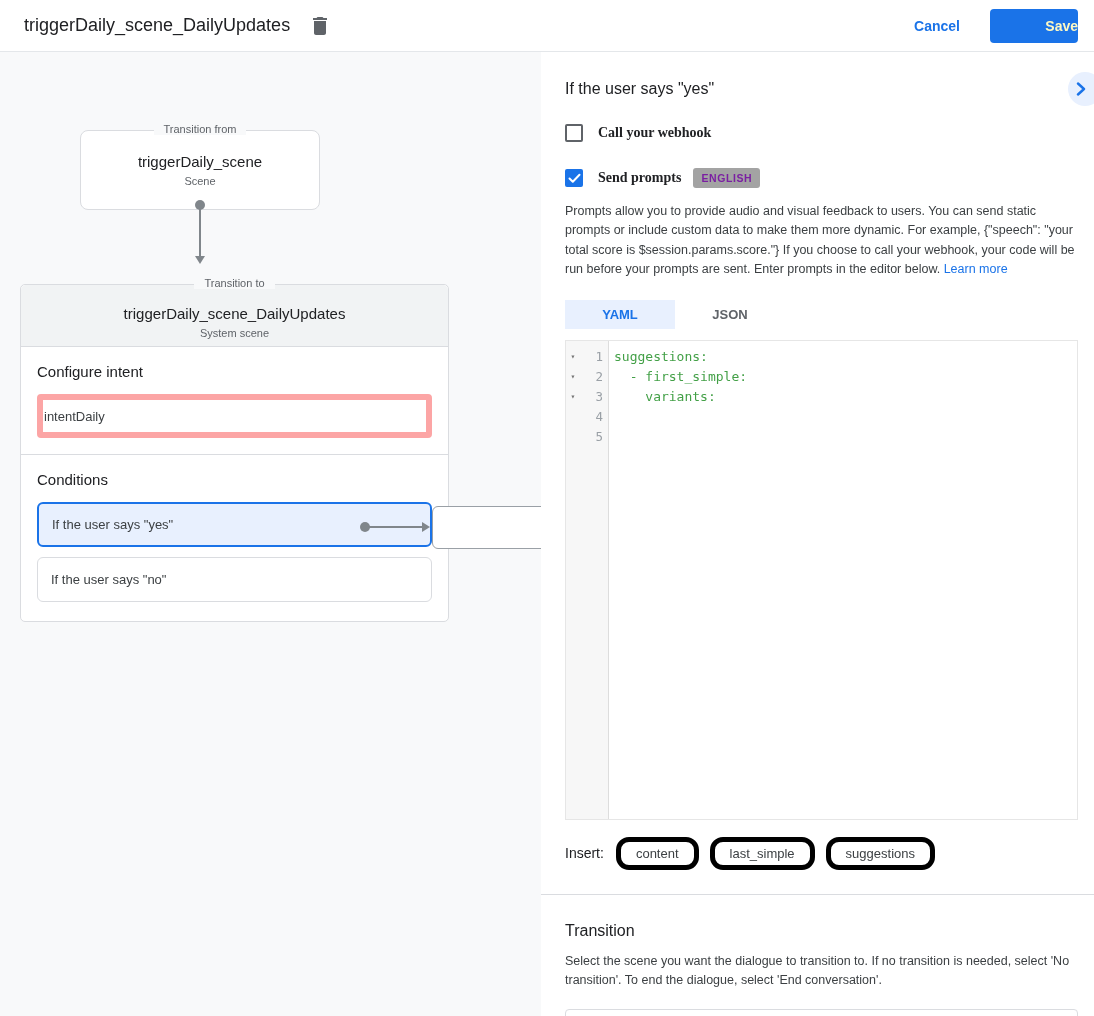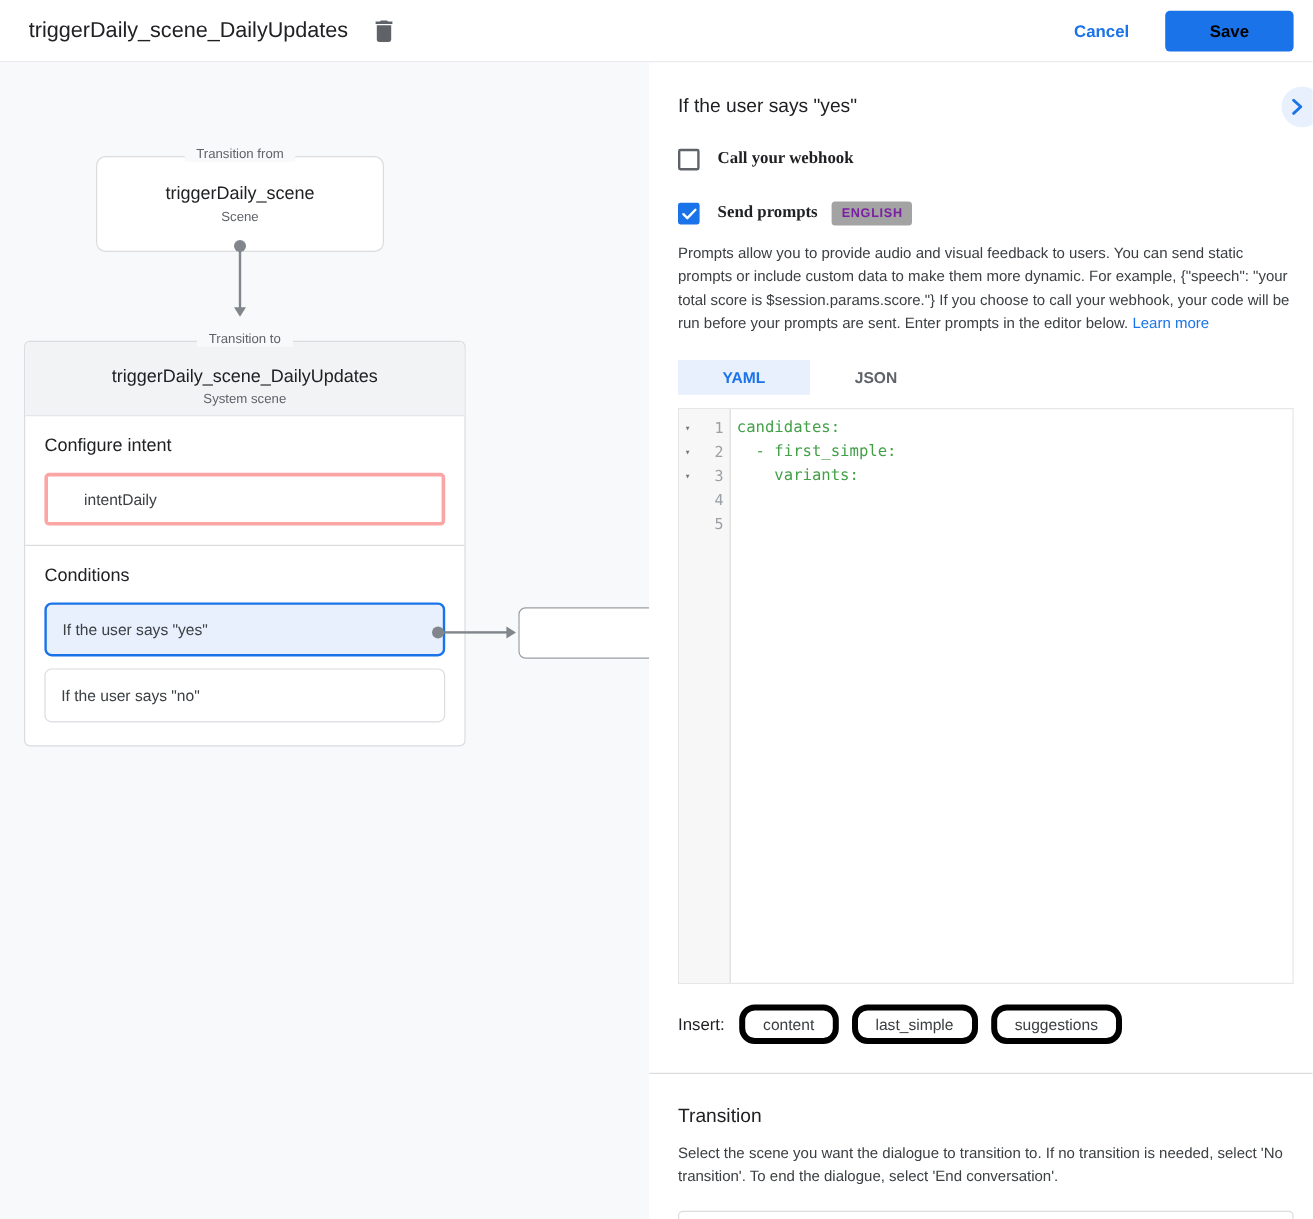--- a/index.html
+++ b/index.html
@@ -8,49 +8,49 @@
 
   
   .topbar { height:52px; background:#fff; border-bottom:1px solid #e4e7ea;
     display:flex; align-items:center; padding:0 16px 0 24px; }
   .topbar-title { font-size:18px; color:#202124; }
   .trash-btn { margin-left:18px; width:24px; height:24px; border:none; background:none;
     cursor:pointer; display:flex; align-items:center; justify-content:center; }
   .topbar-spacer { flex:1; }
   .cancel-btn { border:none; background:none; color:#1a73e8; font-size:14px; font-weight:bold;
     padding:8px 16px; cursor:pointer; }
-  .save-btn { margin-left:14px; background:#1a73e8; color:#000000; border:none; border-radius:4px;
-    font-size:14px; font-weight:bold; width:107px; height:34px; cursor:pointer; }
+  .save-btn { margin-left:14px; background:#1a73e8; color:#fef9c3; border:none; border-radius:4px;
+    font-size:14px; font-weight:bold; width:88px; height:34px; cursor:pointer;text-align:right; }
 
   
   .main { display:flex; height:964px; }
   .canvas { position:relative; width:541px; height:964px; background:#f8f9fa; overflow:hidden; flex:none; }
   .panel { position:relative; width:553px; height:964px; background:#fff; overflow:hidden;
     padding:0 16px 0 24px; }
 
   
   .node-label { position:absolute; top:-8px; left:0; right:0; text-align:center; font-size:11px;
     color:#5f6368; pointer-events:none; }
   .node-label span { background:#f8f9fa; padding:0 10px; }
   .from-box { position:absolute; left:80px; top:78px; width:240px; height:80px; background:#fff;
     border:1px solid #dadce0; border-radius:8px; text-align:center; padding-top:22px; }
   .from-box .node-title { font-size:15px; color:#202124; }
   .from-box .node-sub { font-size:11px; color:#5f6368; margin-top:5px; }
 
-  .scene-card { position:absolute; left:20px; top:232px; width:368px; height:338px; background:#fff;
+  .scene-card { position:absolute; left:20px; top:232px; width:429px; height:338px; background:#fff;
     border:1px solid #dadce0; border-radius:5px; }
   .scene-header { background:#f1f3f4; border-bottom:1px solid #dadce0; border-radius:5px 5px 0 0;
     height:62px; text-align:center; padding-top:20px; }
   .scene-header .node-title { font-size:15px; color:#202124; }
   .scene-header .node-sub { font-size:11px; color:#5f6368; margin-top:5px; }
   .card-section { padding:16px; }
   .card-section + .card-section { border-top:1px solid #dadce0; }
   .section-heading { font-size:15px; color:#202124; margin-bottom:14px; }
-  .intent-box { border:3px solid #fca5a5; border-radius:4px; height:44px; display:flex;
-    align-items:center; padding:0 30px; font-size:13px; color:#3c4043; background:#fff; }
+  .intent-box { border:6px solid #fca5a5; border-radius:4px; height:44px; display:flex;
+    align-items:center; padding:0 1px; font-size:13px; color:#3c4043; background:#fff; }
   .cond-box { border:1px solid #dadce0; border-radius:6px; height:45px; display:flex;
     align-items:center; padding:0 13px; font-size:13px; color:#3c4043; background:#fff;
     margin-bottom:10px; cursor:pointer; }
   .cond-box.selected { border:2px solid #1a73e8; background:#e8f0fe; }
 
   .empty-target { position:absolute; left:432px; top:454px; width:115px; height:43px;
     background:#fff; border:1px solid #9aa0a6; border-radius:6px; }
 
   
   .dot { position:absolute; width:10px; height:10px; border-radius:50%; background:#80868b; }
@@ -218,21 +218,21 @@
         <div class="gutter-cell">
           <div class="fold"></div>
           <div class="lnum">4</div>
         </div>
         <div class="gutter-cell">
           <div class="fold"></div>
           <div class="lnum">5</div>
         </div>
       </div>
       <div class="code-col">
-        <div class="code-line"><span class="tok-key">candidates:</span></div>
+        <div class="code-line"><span class="tok-key">suggestions:</span></div>
         <div class="code-line"><span class="tok-key">  - first_simple:</span></div>
         <div class="code-line"><span class="tok-key">    variants:</span></div>
         <div class="code-line"></div>
       </div>
     </div>
 
     <div class="insert-row">
       <div class="insert-label">Insert:</div>
       <button class="pill">content</button>
       <button class="pill">last_simple</button>

